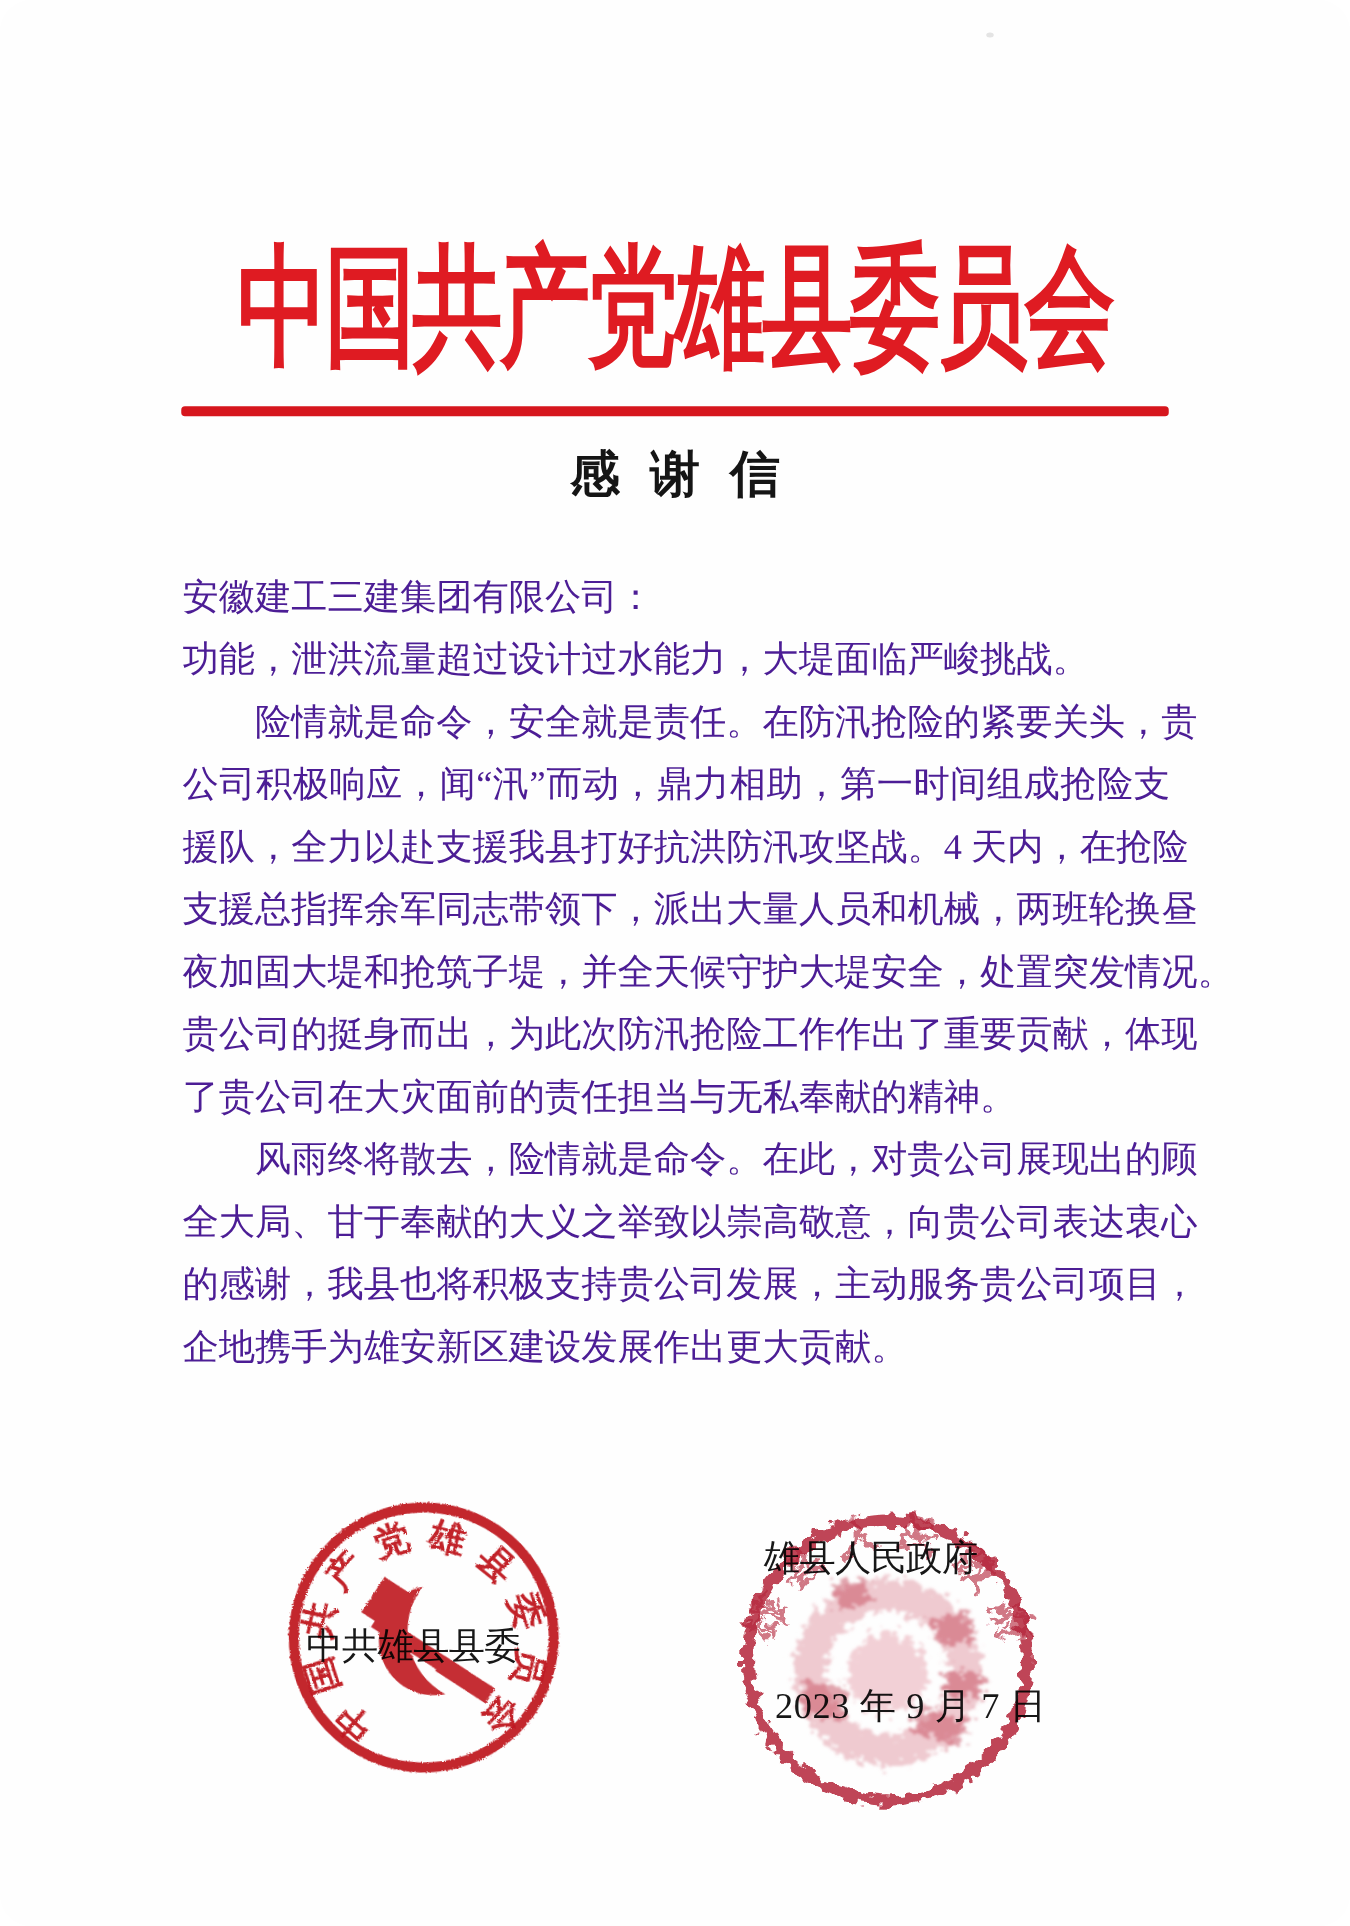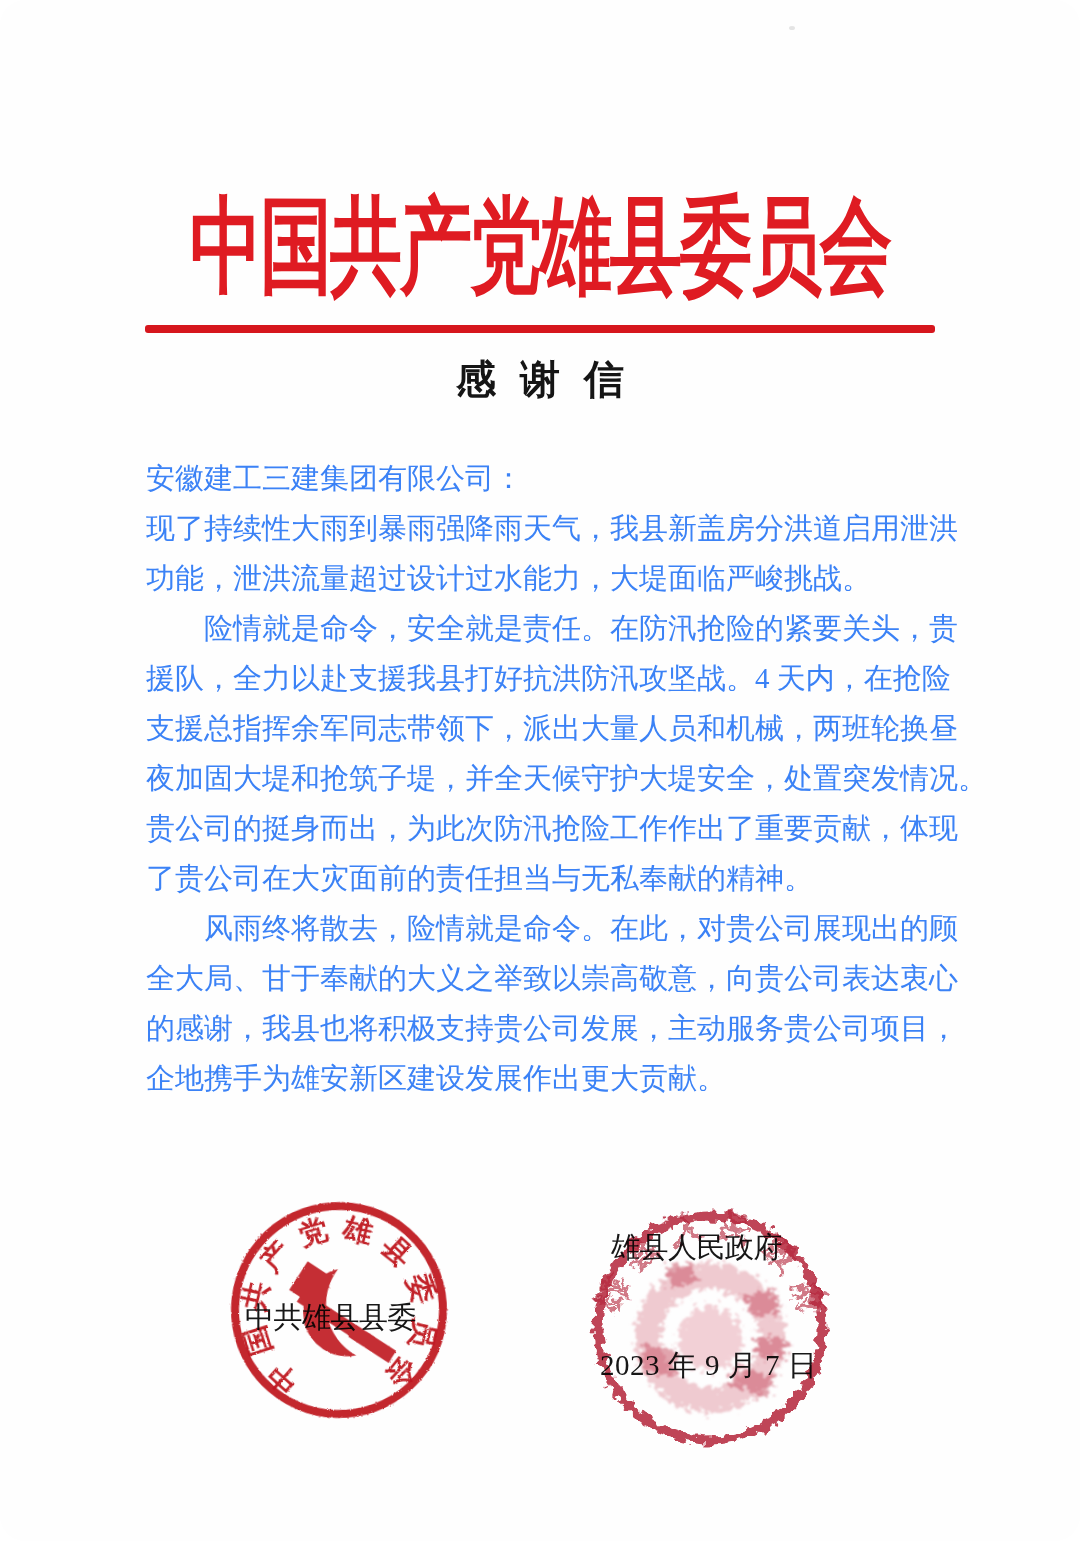--- a/index.html
+++ b/index.html
@@ -33,41 +33,41 @@
     text-align:center;
     font-size:40px;font-weight:bold;
     letter-spacing:24px;text-indent:24px;
     color:#151515;
     white-space:nowrap;
   }
   
   .letter-body{
     position:absolute;left:146px;top:453px;width:790px;
     font-size:29px;
-    color:#3b82f6;
+    color:#4c1d95;
   }
   .bline{
     height:50px;line-height:50px;
     white-space:nowrap;
     text-align:justify;
     text-align-last:justify;
   }
   .bline.short{text-align-last:left;}
   .bline.indent{text-indent:58px;}
   
   .sig{
     position:absolute;
     font-size:29px;line-height:34px;
     color:#171717;
     letter-spacing:-0.5px;
     white-space:nowrap;z-index:2;
   }
   .sig-party{left:245px;top:1300px;}
   .sig-gov{left:611px;top:1230px;}
-  .sig-date{left:600px;top:1348px;letter-spacing:0.5px;font-family:Liberation Serif, serif;}
+  .sig-date{left:620px;top:1348px;letter-spacing:0.5px;font-family:Liberation Serif, serif;}
   
   .seal{
     position:absolute;z-index:3;
     mix-blend-mode:multiply;
     pointer-events:none;
   }
   .seal-party{left:221px;top:1192px;}
   .seal-gov{left:580px;top:1198px;}
   .speck{
     position:absolute;left:789px;top:26px;width:6px;height:4px;
@@ -80,24 +80,24 @@
 <div class="page">
 
   <div class="letterhead" style="color:#df1b22;">中国共产党雄县委员会</div>
   <div class="red-rule" style="background:#d6161d;"></div>
 
   <div class="doc-title">感谢信</div>
 
   <div class="letter-body">
     <div class="bline short">安徽建工三建集团有限公司：</div>
 
-    <div class="bline">现了持续性大雨到暴雨强降雨天气，我县新盖房分洪道启用泄洪</div>
     <div class="bline short">功能，泄洪流量超过设计过水能力，大堤面临严峻挑战。</div>
 
     <div class="bline indent">险情就是命令，安全就是责任。在防汛抢险的紧要关头，贵</div>
+    <div class="bline">公司积极响应，闻“汛”而动，鼎力相助，第一时间组成抢险支</div>
     <div class="bline">援队，全力以赴支援我县打好抗洪防汛攻坚战。4 天内，在抢险</div>
     <div class="bline">支援总指挥余军同志带领下，派出大量人员和机械，两班轮换昼</div>
     <div class="bline">夜加固大堤和抢筑子堤，并全天候守护大堤安全，处置突发情况。</div>
     <div class="bline">贵公司的挺身而出，为此次防汛抢险工作作出了重要贡献，体现</div>
     <div class="bline short">了贵公司在大灾面前的责任担当与无私奉献的精神。</div>
 
     <div class="bline indent">风雨终将散去，险情就是命令。在此，对贵公司展现出的顾</div>
     <div class="bline">全大局、甘于奉献的大义之举致以崇高敬意，向贵公司表达衷心</div>
     <div class="bline">的感谢，我县也将积极支持贵公司发展，主动服务贵公司项目，</div>
     <div class="bline short">企地携手为雄安新区建设发展作出更大贡献。</div>

